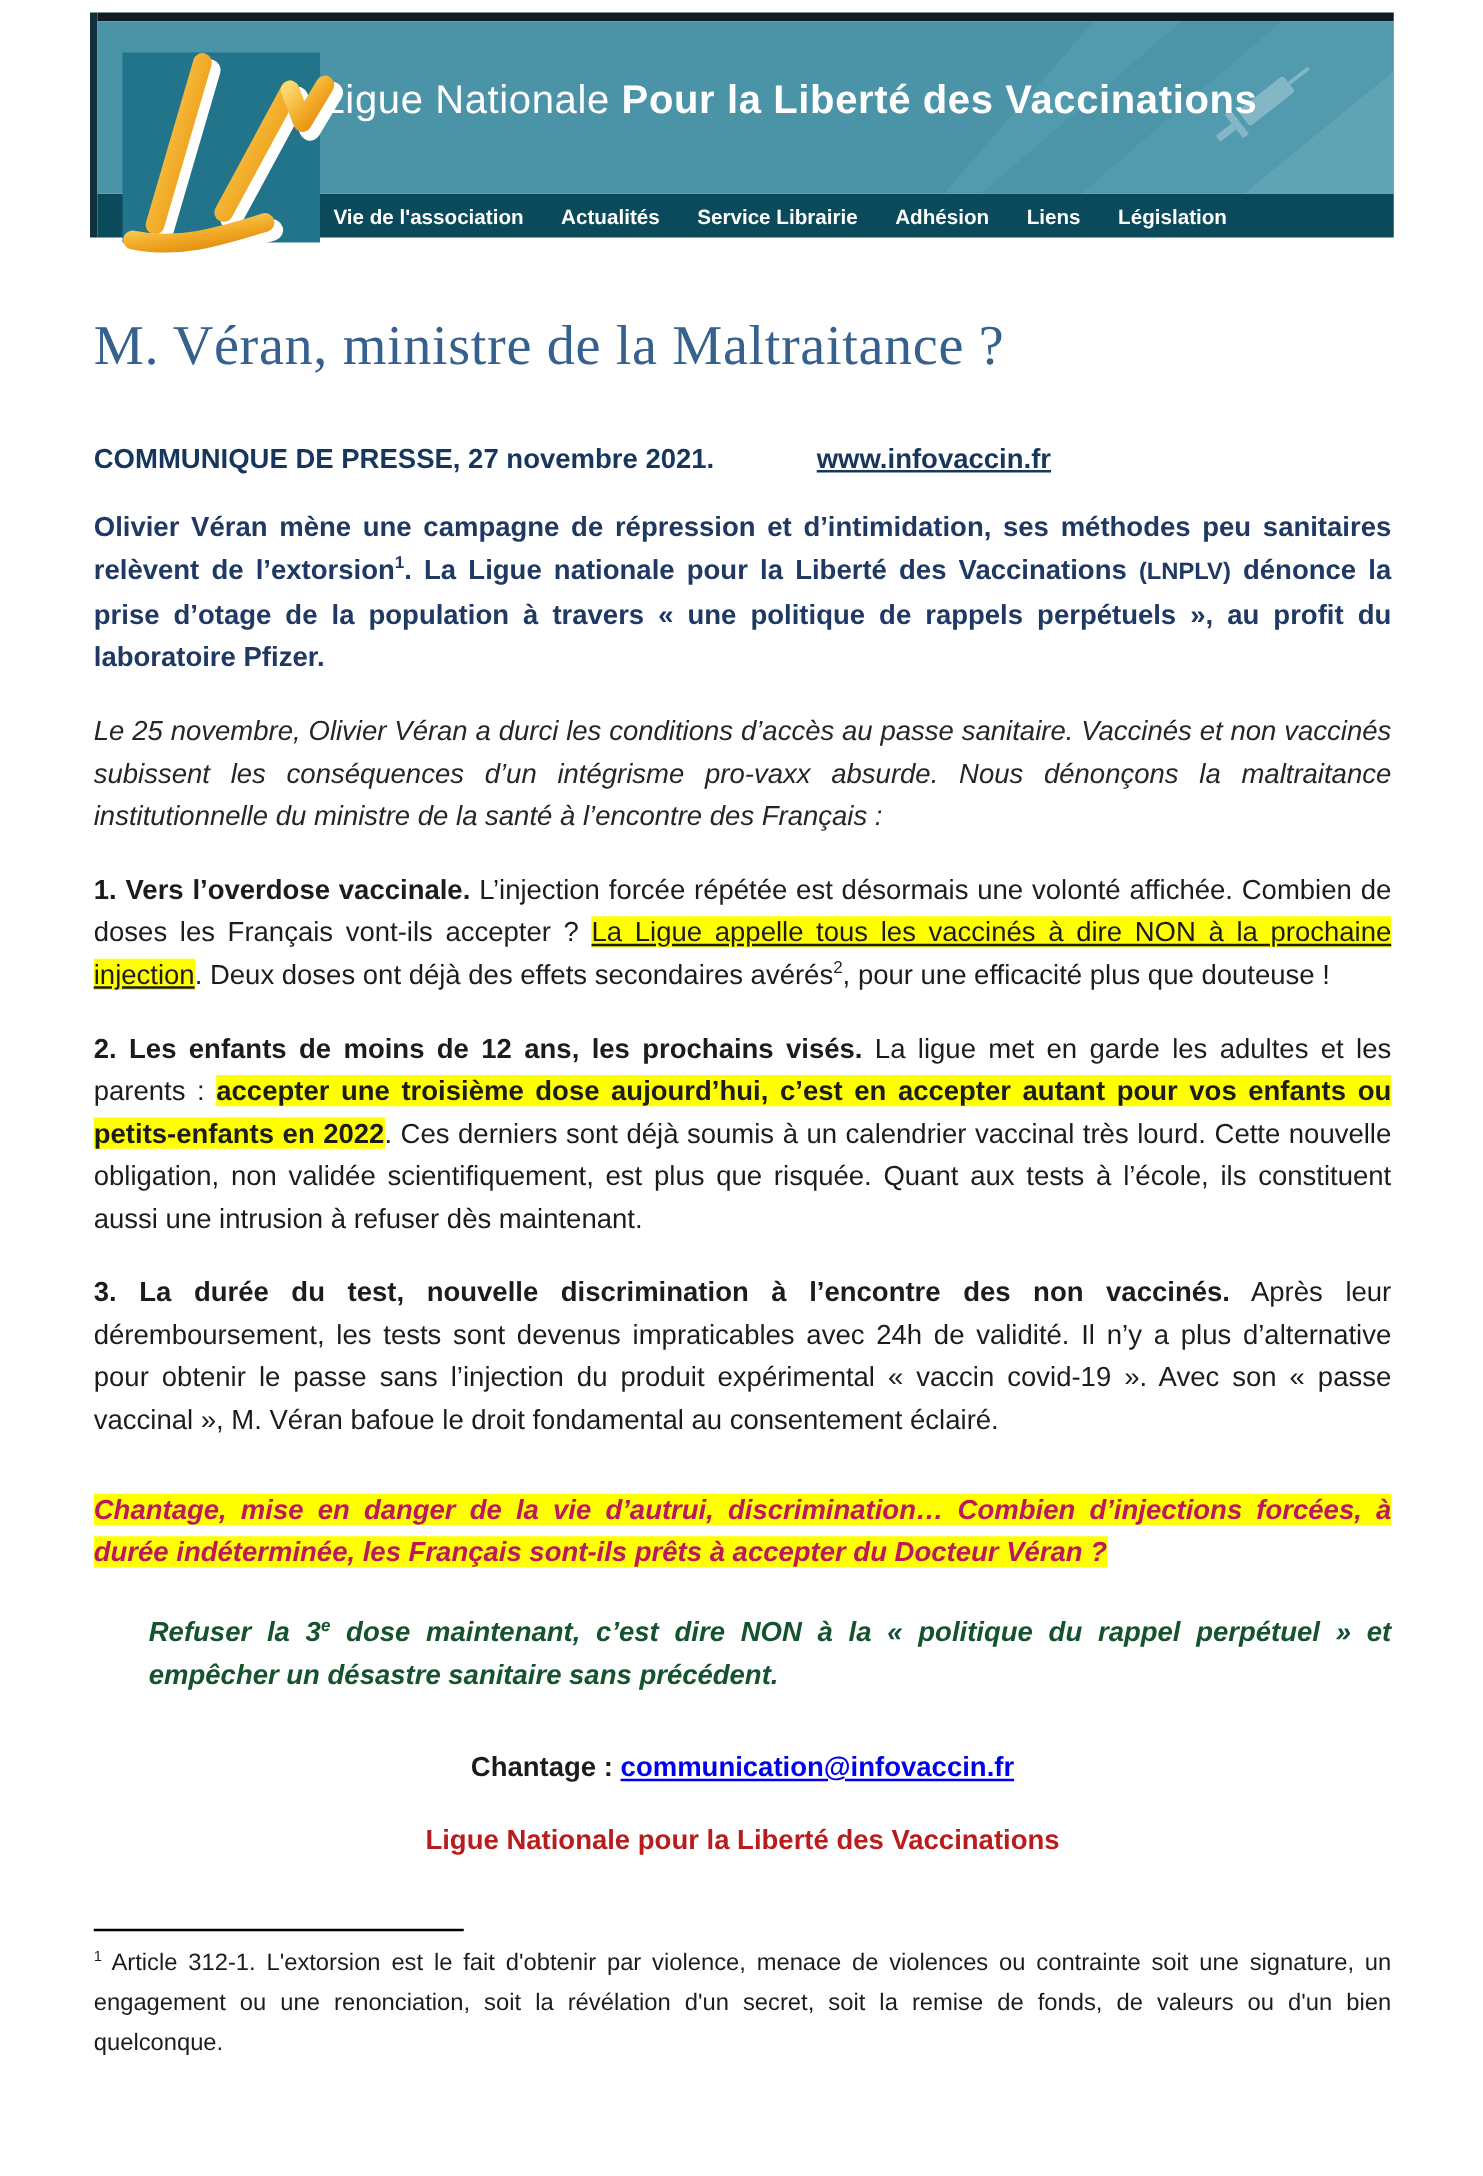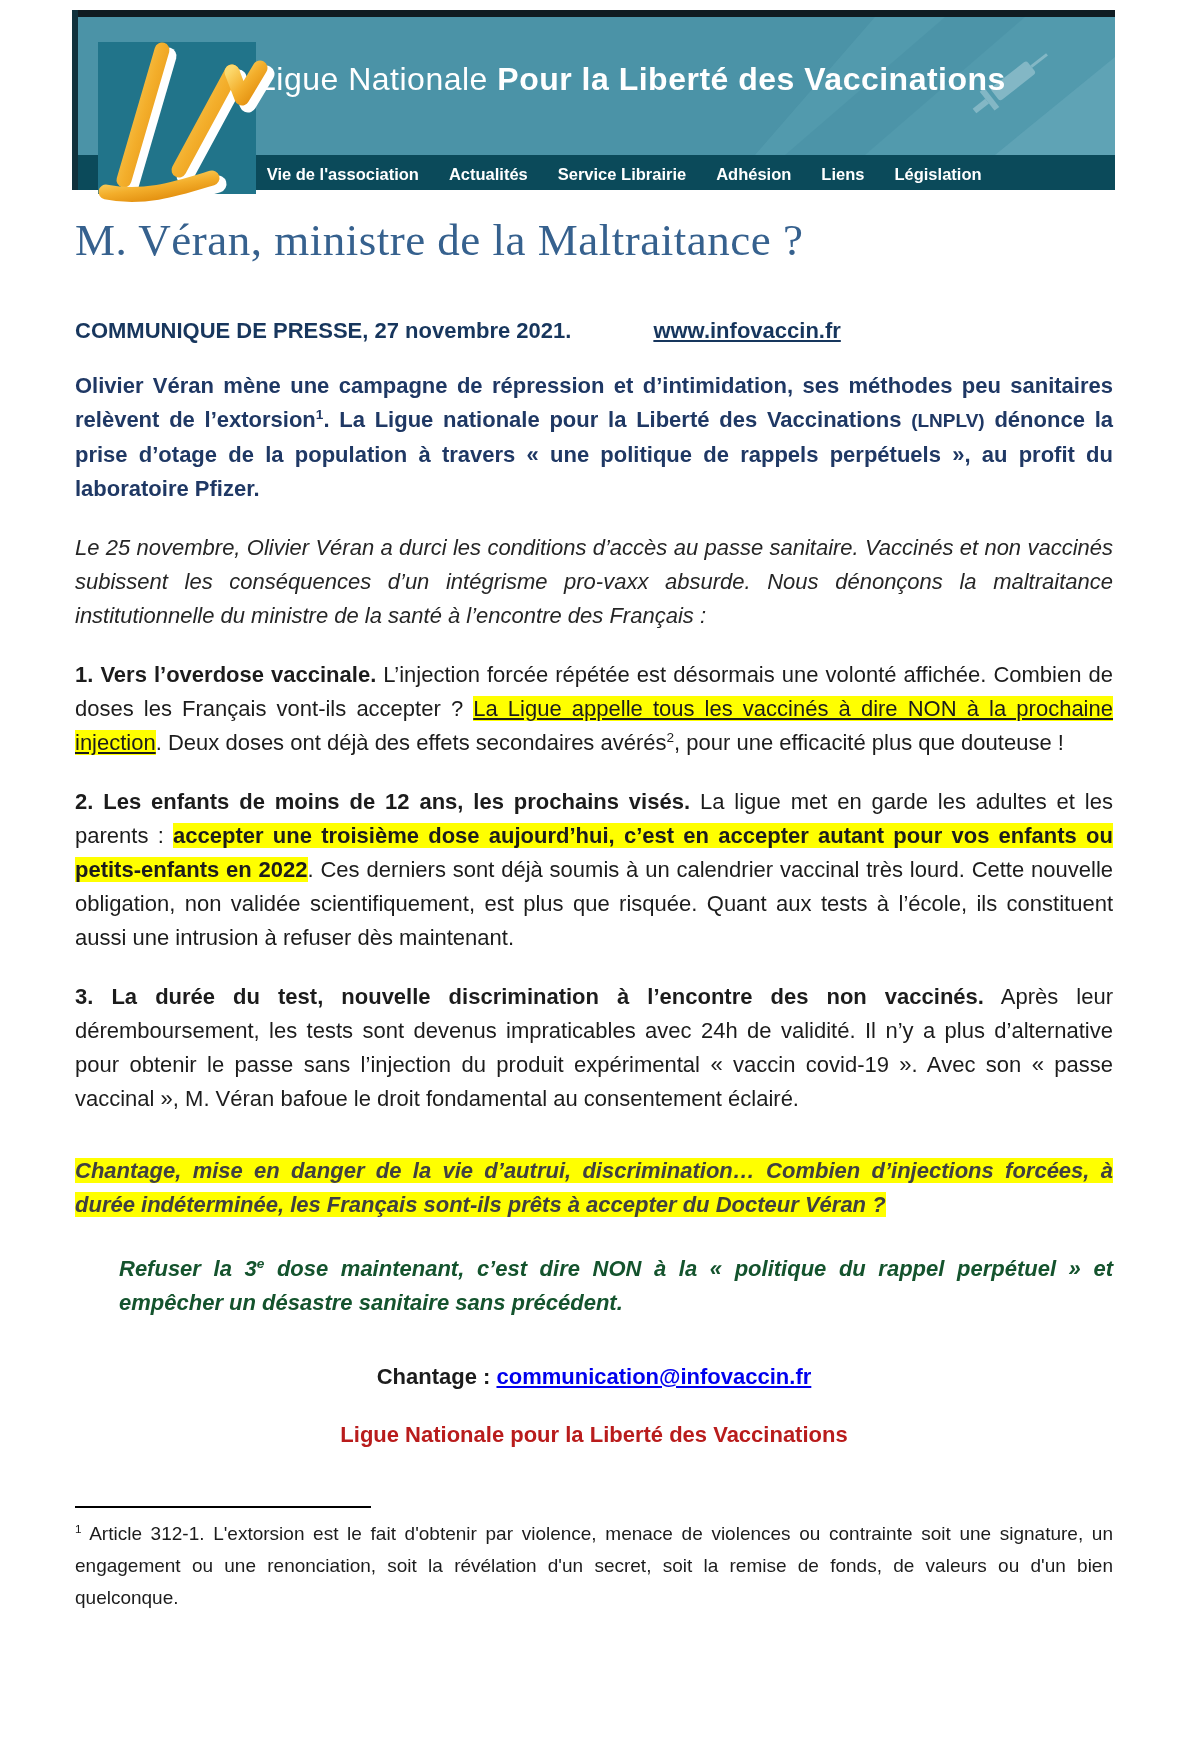--- a/index.html
+++ b/index.html
@@ -43,42 +43,42 @@
     background:#21748a;
   }
   .logo-box svg{ position:absolute; left:-14px; top:-22px; overflow:visible; }
 
   
   .content{ position:absolute; left:75px; top:190px; width:1038px; }
 
   h1.doc-title{
     font-family:"Liberation Serif", serif;
     font-weight:400; font-size:45px; color:#36618e;
-    margin-top:24px; letter-spacing:.5px;
+    margin-top:60px; letter-spacing:.5px;
   }
 
   .presse-line{ margin-top:52px; font-size:22px; font-weight:700; color:#17365d; }
   .presse-line .site-link{
     color:#17365d; text-decoration:underline; margin-left:82px; font-weight:700;
   }
 
   p{ font-size:22px; line-height:34px; text-align:justify; margin-top:25px; }
 
   .lead{ font-weight:700; color:#1f3864; }
   .lead .small-caps{ font-size:19px; }
 
   .italic-grey{ font-style:italic; color:#262626; }
 
   .section b.sec-lead{ font-weight:700; color:#1c1c1c; }
 
   .hl{ background:#ffff00; }
   .hl-underline{ background:#ffff00; text-decoration:underline; }
   .hl-bold{ background:#ffff00; font-weight:700; }
 
-  .chantage{ font-weight:700; font-style:italic; color:#404040; margin-top:38px; }
+  .chantage{ font-weight:700; font-style:italic; color:#be185d; margin-top:38px; }
   .refuser{ font-weight:700; font-style:italic; color:#14532d; margin-top:30px;margin-left:44px; }
 
   .contact-line{ text-align:center; margin-top:44px; font-size:22px; font-weight:700; }
   .contact-line a{ color:#0000ee; text-decoration:underline; font-weight:700; }
 
   .org-line{ text-align:center; margin-top:32px; font-size:22px; font-weight:700; color:#b91c1c; }
 
   .footnote-rule{ width:296px; border:none; border-top:2px solid #000; margin:58px 0 10px 0; }
   .footnotes p{ font-size:19px; line-height:32px; margin-top:2px; color:#1c1c1c; text-align:justify; }
   .footnotes a{ color:#1155cc; text-decoration:underline; }

